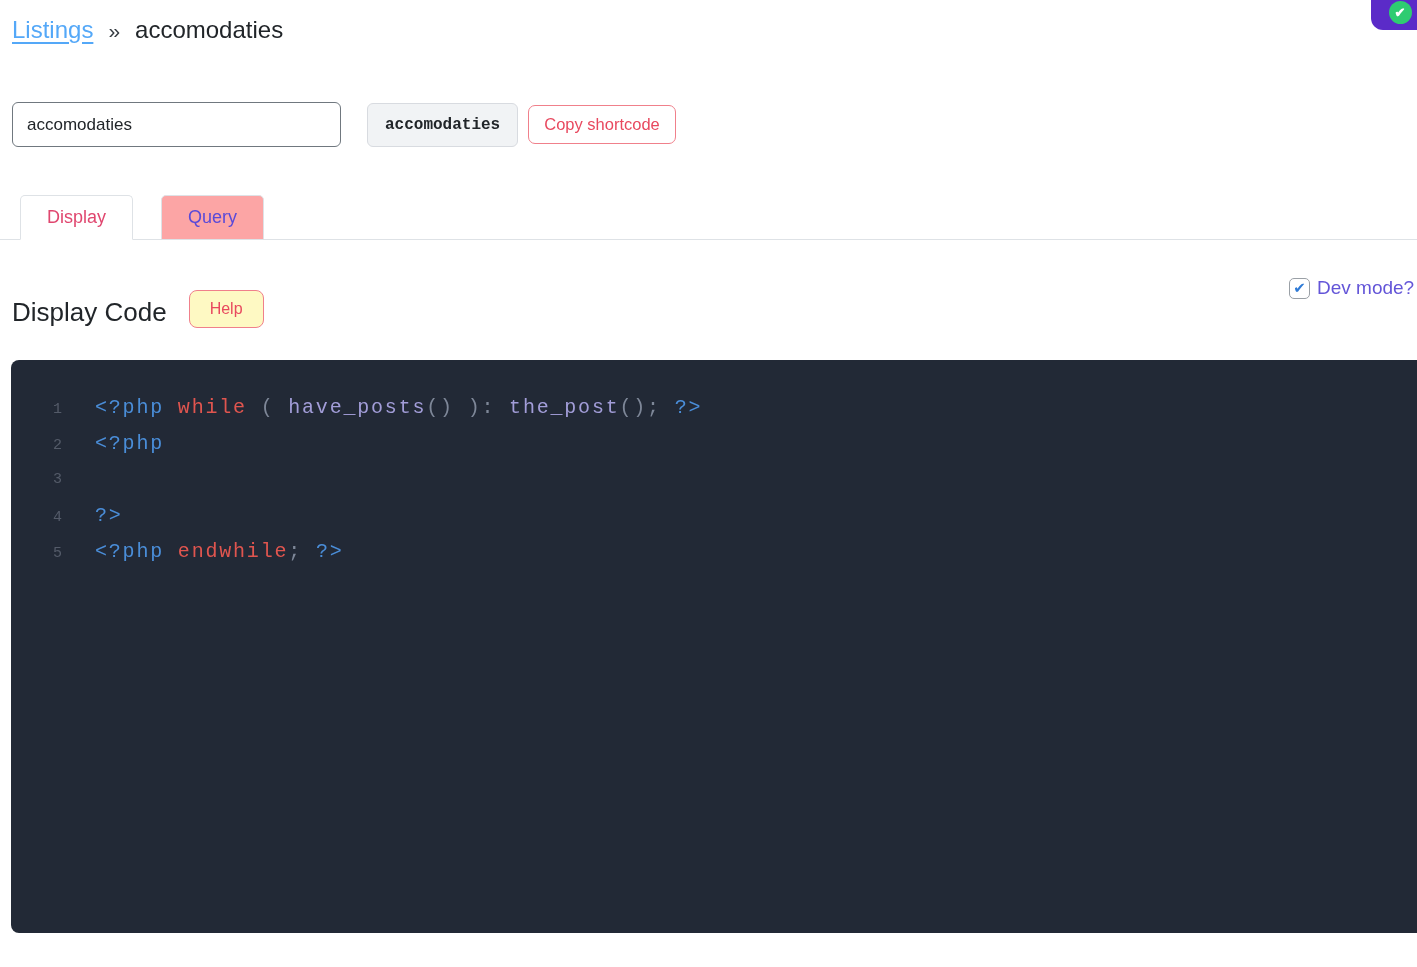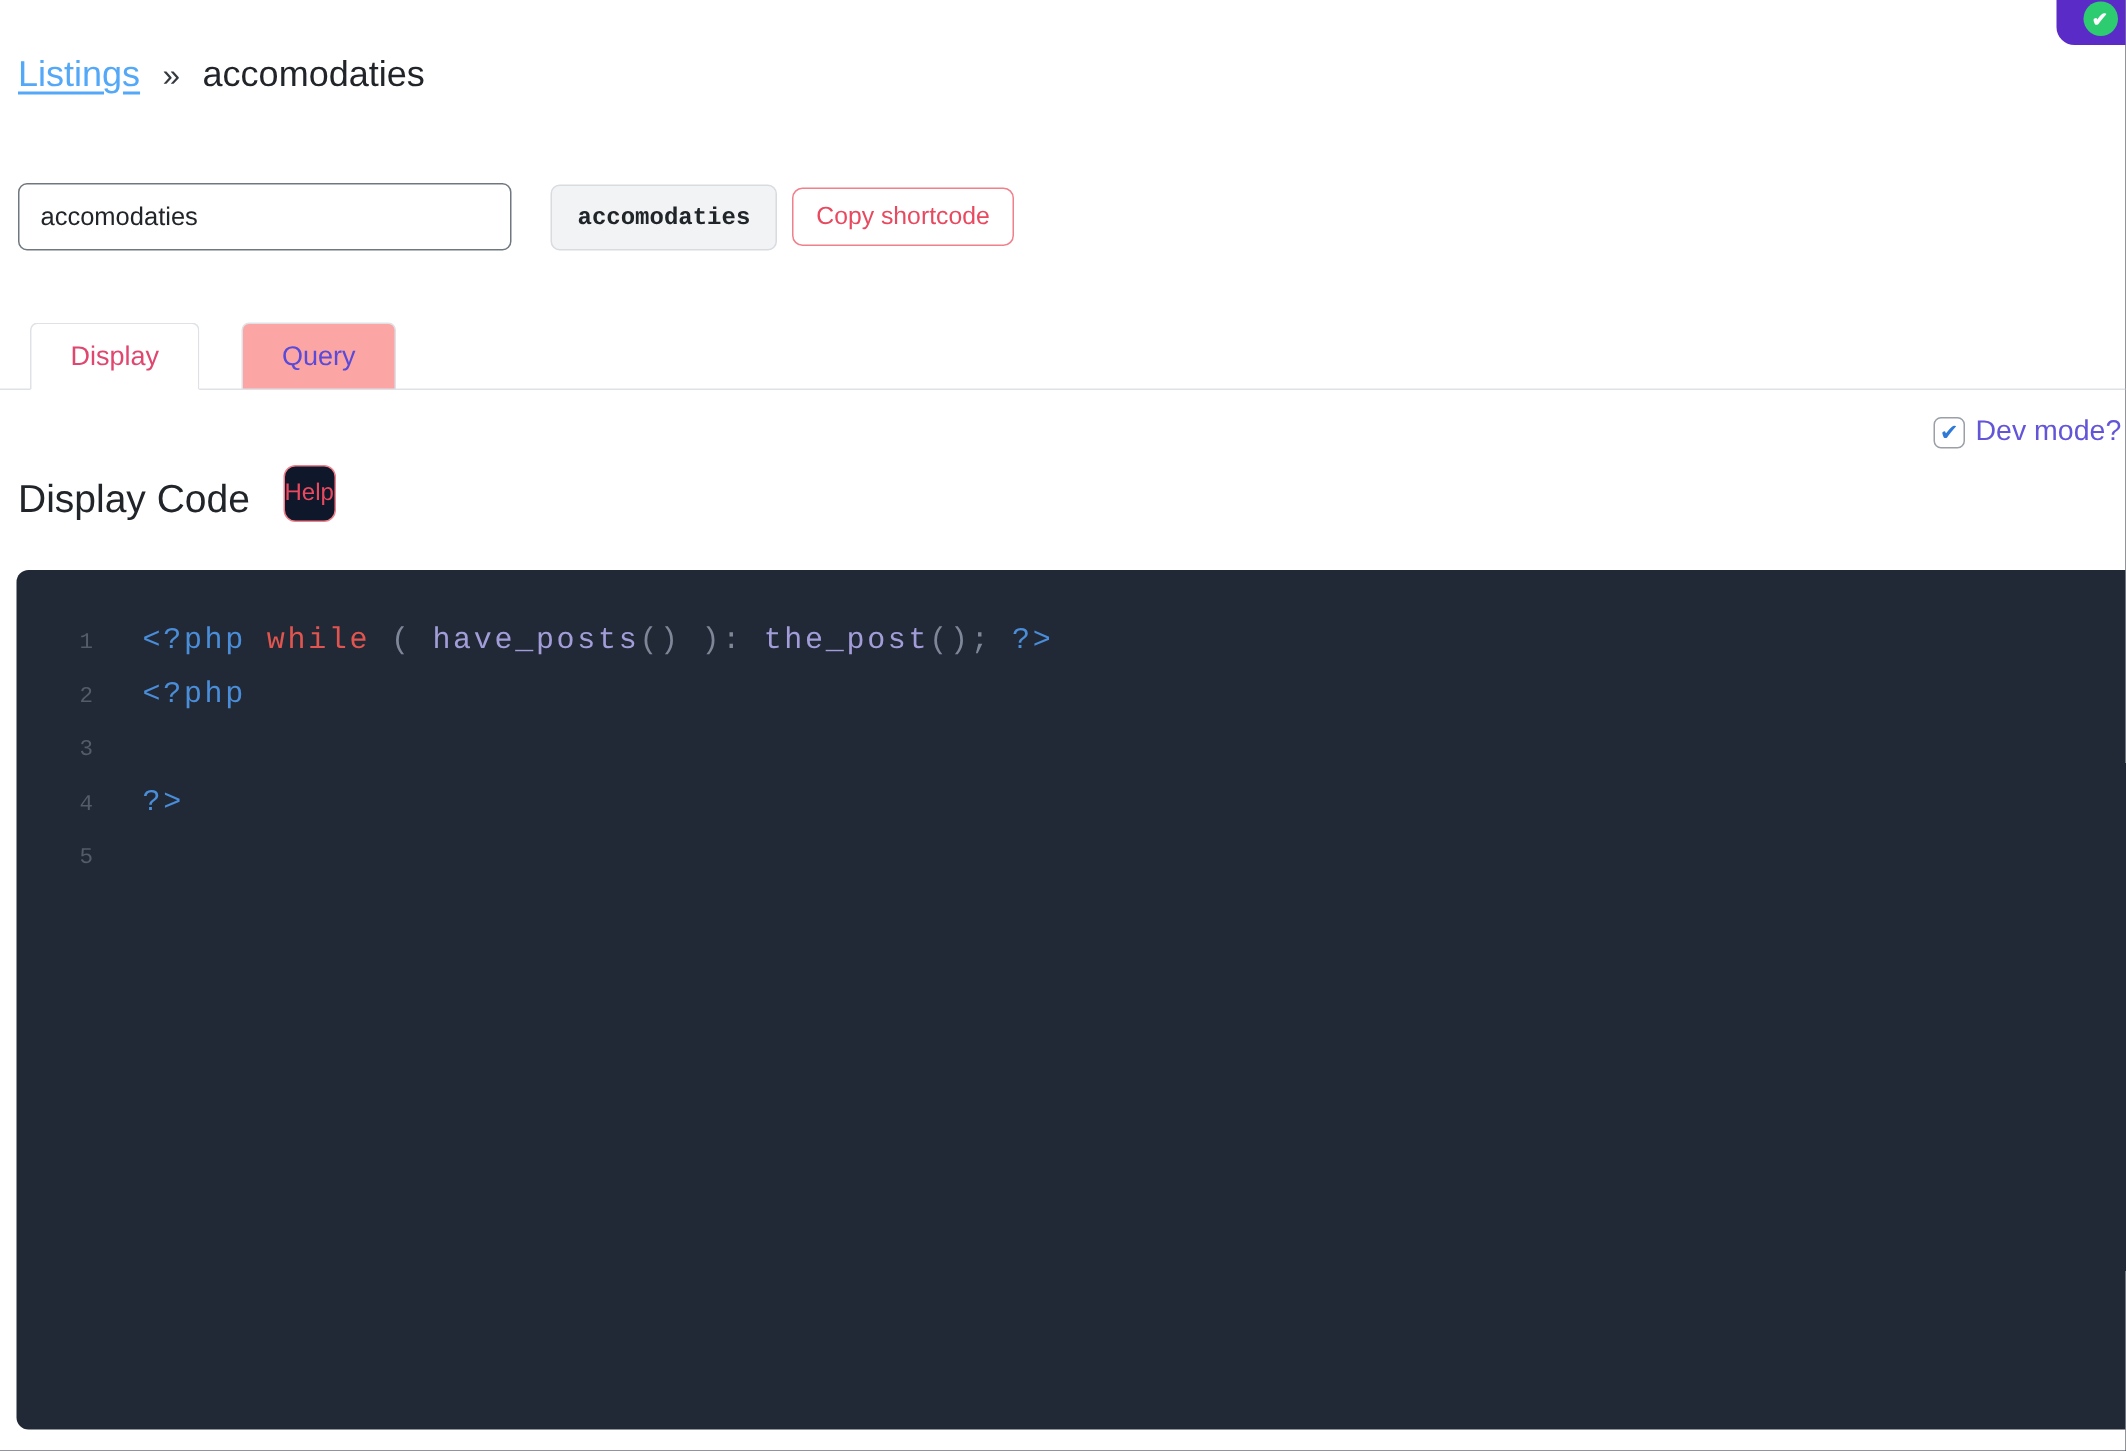--- a/index.html
+++ b/index.html
@@ -36,21 +36,21 @@
     color: #ffffff;
     font-size: 13px;
     font-weight: bold;
     display: flex;
     align-items: center;
     justify-content: center;
   }
 
   
   .breadcrumb {
-    padding: 36px 0 0 12px;
+    padding: 16px 0 0 12px;
     font-size: 24px;
     display: flex;
     align-items: baseline;
     gap: 15px;
   }
   .breadcrumb a {
     color: #54a8f8;
     text-decoration: underline;
     text-underline-offset: 4px;
     cursor: pointer;
@@ -157,22 +157,22 @@
   
   .section-head {
     margin: 50px 0 0 12px;
     display: flex;
     align-items: flex-end;
   }
   .section-title { font-size: 26px; font-weight: 400; color: #212529; }
   .help-btn {
     margin-left: 22px;
     height: 38px;
-    padding: 0 0;
-    background: #0f172a;
+    padding: 0 20px;
+    background: #fef9c3;
     border: 1px solid #f0808b;
     border-radius: 8px;
     color: #e8495f;
     font-size: 16px;
     font-family: "Liberation Sans", sans-serif;
     cursor: pointer;
   }
 
   
   .editor {
@@ -244,15 +244,15 @@
   <h2 class="section-title">Display Code</h2>
   <button class="help-btn">Help</button>
 </div>
 
 <div class="editor">
   <div>
       <div class="code-line"><span class="ln">1</span><span class="code"><span class="tk-meta">&lt;?php</span><span class="tk-plain"> </span><span class="tk-keyword">while</span><span class="tk-punct"> ( </span><span class="tk-func">have_posts</span><span class="tk-punct">() ): </span><span class="tk-func">the_post</span><span class="tk-punct">();</span><span class="tk-plain"> </span><span class="tk-meta">?&gt;</span></span></div>
       <div class="code-line"><span class="ln">2</span><span class="code"><span class="tk-meta">&lt;?php</span></span></div>
       <div class="code-line"><span class="ln">3</span></div>
       <div class="code-line"><span class="ln">4</span><span class="code"><span class="tk-meta">?&gt;</span></span></div>
-      <div class="code-line"><span class="ln">5</span></div>
+      <div class="code-line"><span class="ln">5</span><span class="code"><span class="tk-meta">&lt;?php</span><span class="tk-plain"> </span><span class="tk-keyword">endwhile</span><span class="tk-punct">;</span><span class="tk-plain"> </span><span class="tk-meta">?&gt;</span></span></div>
     </div>
 </div>
 
 </body></html>

